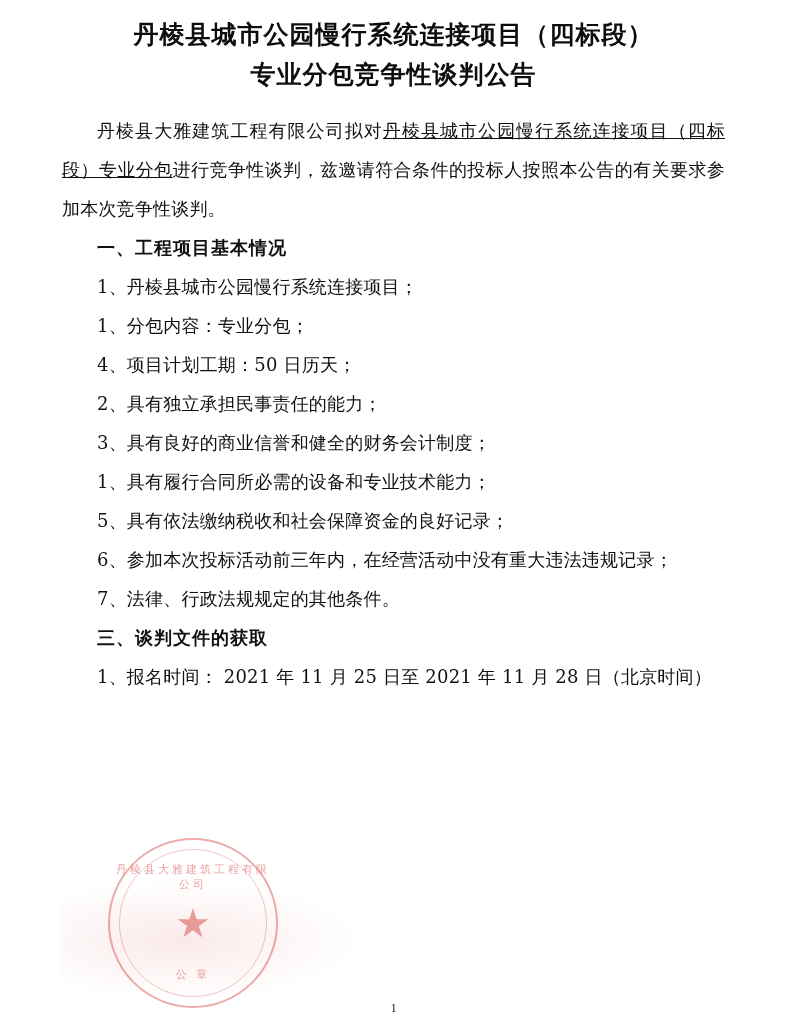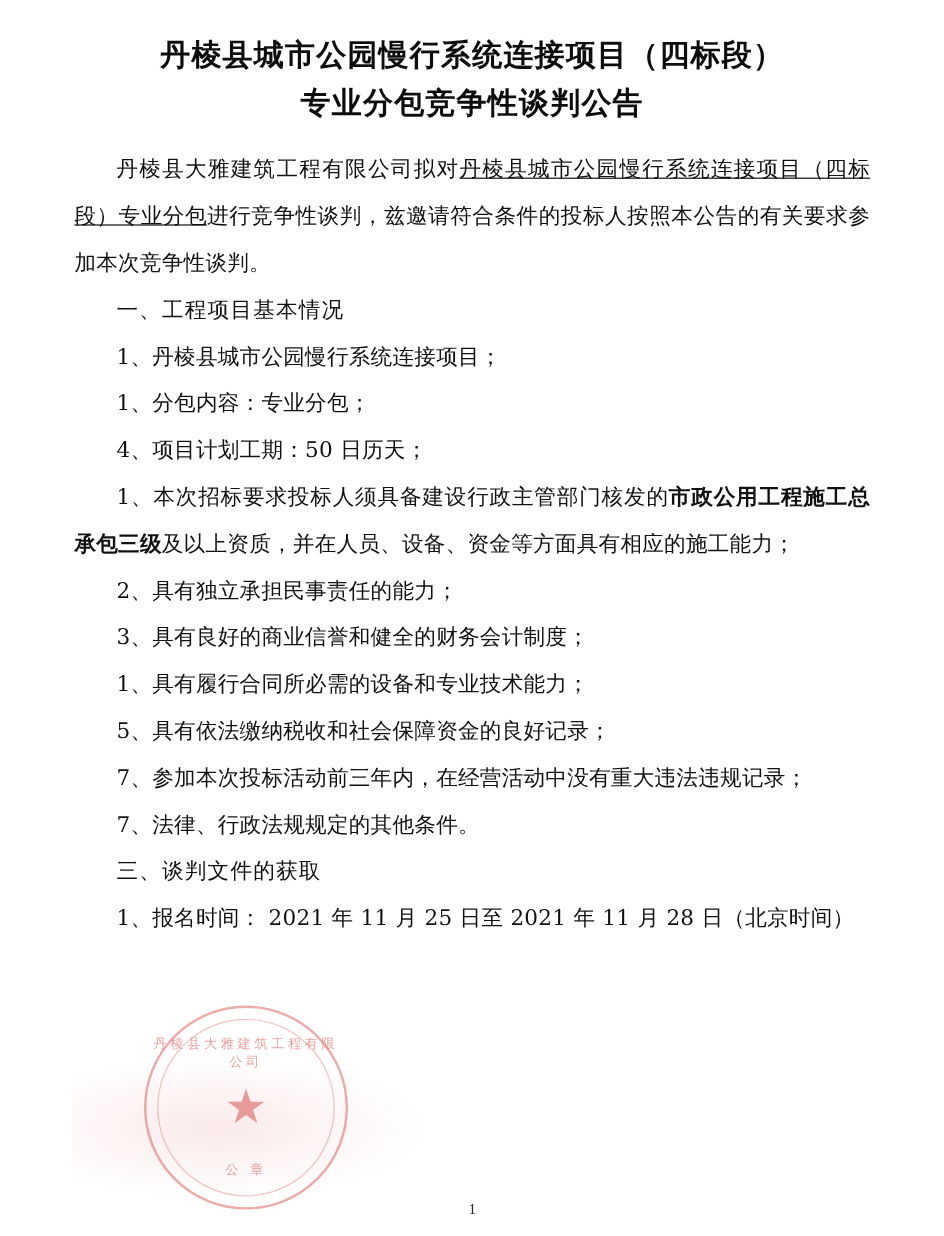--- a/index.html
+++ b/index.html
@@ -13,21 +13,21 @@
     height: 1030px;
     font-family: "DejaVu Serif", "Liberation Serif", serif;
     color: #111111;
     position: relative;
     overflow: hidden;
   }
   .page {
     position: relative;
     width: 787px;
     height: 1030px;
-    padding: 26px 62px 0 62px;
+    padding: 15px 62px 0 62px;
   }
   .doc-title {
     text-align: center;
     font-weight: bold;
     font-size: 25px;
     line-height: 40px;
     letter-spacing: 1px;
     margin: 0 0 16px 0;
     color: #0d0d0d;
   }
@@ -38,40 +38,40 @@
     text-align: justify;
     letter-spacing: 0.2px;
   }
   p {
     margin: 0;
   }
   .indent {
     text-indent: 35px;
   }
   .heading {
-    font-weight: normal;
+    font-weight: bold;
     text-indent: 35px;
     letter-spacing: 1px;
   }
   .u { text-decoration: underline; }
   .b { font-weight: bold; }
   .page-number {
     position: absolute;
     bottom: 14px;
     left: 0;
     width: 100%;
     text-align: center;
     font-size: 12.5px;
     font-family: "Liberation Serif", serif;
     color: #222;
   }
   
   .seal {
     position: absolute;
-    left: 120px;
+    left: 108px;
     top: 838px;
     width: 170px;
     height: 170px;
     border: 2.5px solid rgba(205, 45, 40, 0.55);
     border-radius: 50%;
     pointer-events: none;
     opacity: 0.72;
   }
   .seal .inner-ring {
     position: absolute;
@@ -126,26 +126,25 @@
 
   <div class="body-text">
 
     <p class="indent"><span>丹棱县大雅建筑工程有限公司拟对</span><span class="u">丹棱县城市公园慢行系统连接项目（四标段）专业分包</span><span>进行竞争性谈判，兹邀请符合条件的投标人按照本公告的有关要求参加本次竞争性谈判。</span></p>
 
     <p class="heading">一、工程项目基本情况</p>
     <p class="indent">1、丹棱县城市公园慢行系统连接项目；</p>
     <p class="indent">1、分包内容：专业分包；</p>
     <p class="indent">4、项目计划工期：50 日历天；</p>
 
-    <p class="indent"><span>1、本次招标要求投标人须具备建设行政主管部门核发的</span><span class="b">市政公用工程施工总承包三级</span><span>及以上资质，并在人员、设备、资金等方面具有相应的施工能力；</span></p>
     <p class="indent">2、具有独立承担民事责任的能力；</p>
     <p class="indent">3、具有良好的商业信誉和健全的财务会计制度；</p>
     <p class="indent">1、具有履行合同所必需的设备和专业技术能力；</p>
     <p class="indent">5、具有依法缴纳税收和社会保障资金的良好记录；</p>
-    <p class="indent">7、参加本次投标活动前三年内，在经营活动中没有重大违法违规记录；</p>
+    <p class="indent">6、参加本次投标活动前三年内，在经营活动中没有重大违法违规记录；</p>
     <p class="indent">7、法律、行政法规规定的其他条件。</p>
 
     <p class="heading">三、谈判文件的获取</p>
     <p class="indent">1、报名时间： 2021 年 11 月 25 日至 2021 年 11 月 28 日（北京时间）</p>
 
   </div>
 
   <div class="seal-smudge"></div>
 
   <div class="seal">

